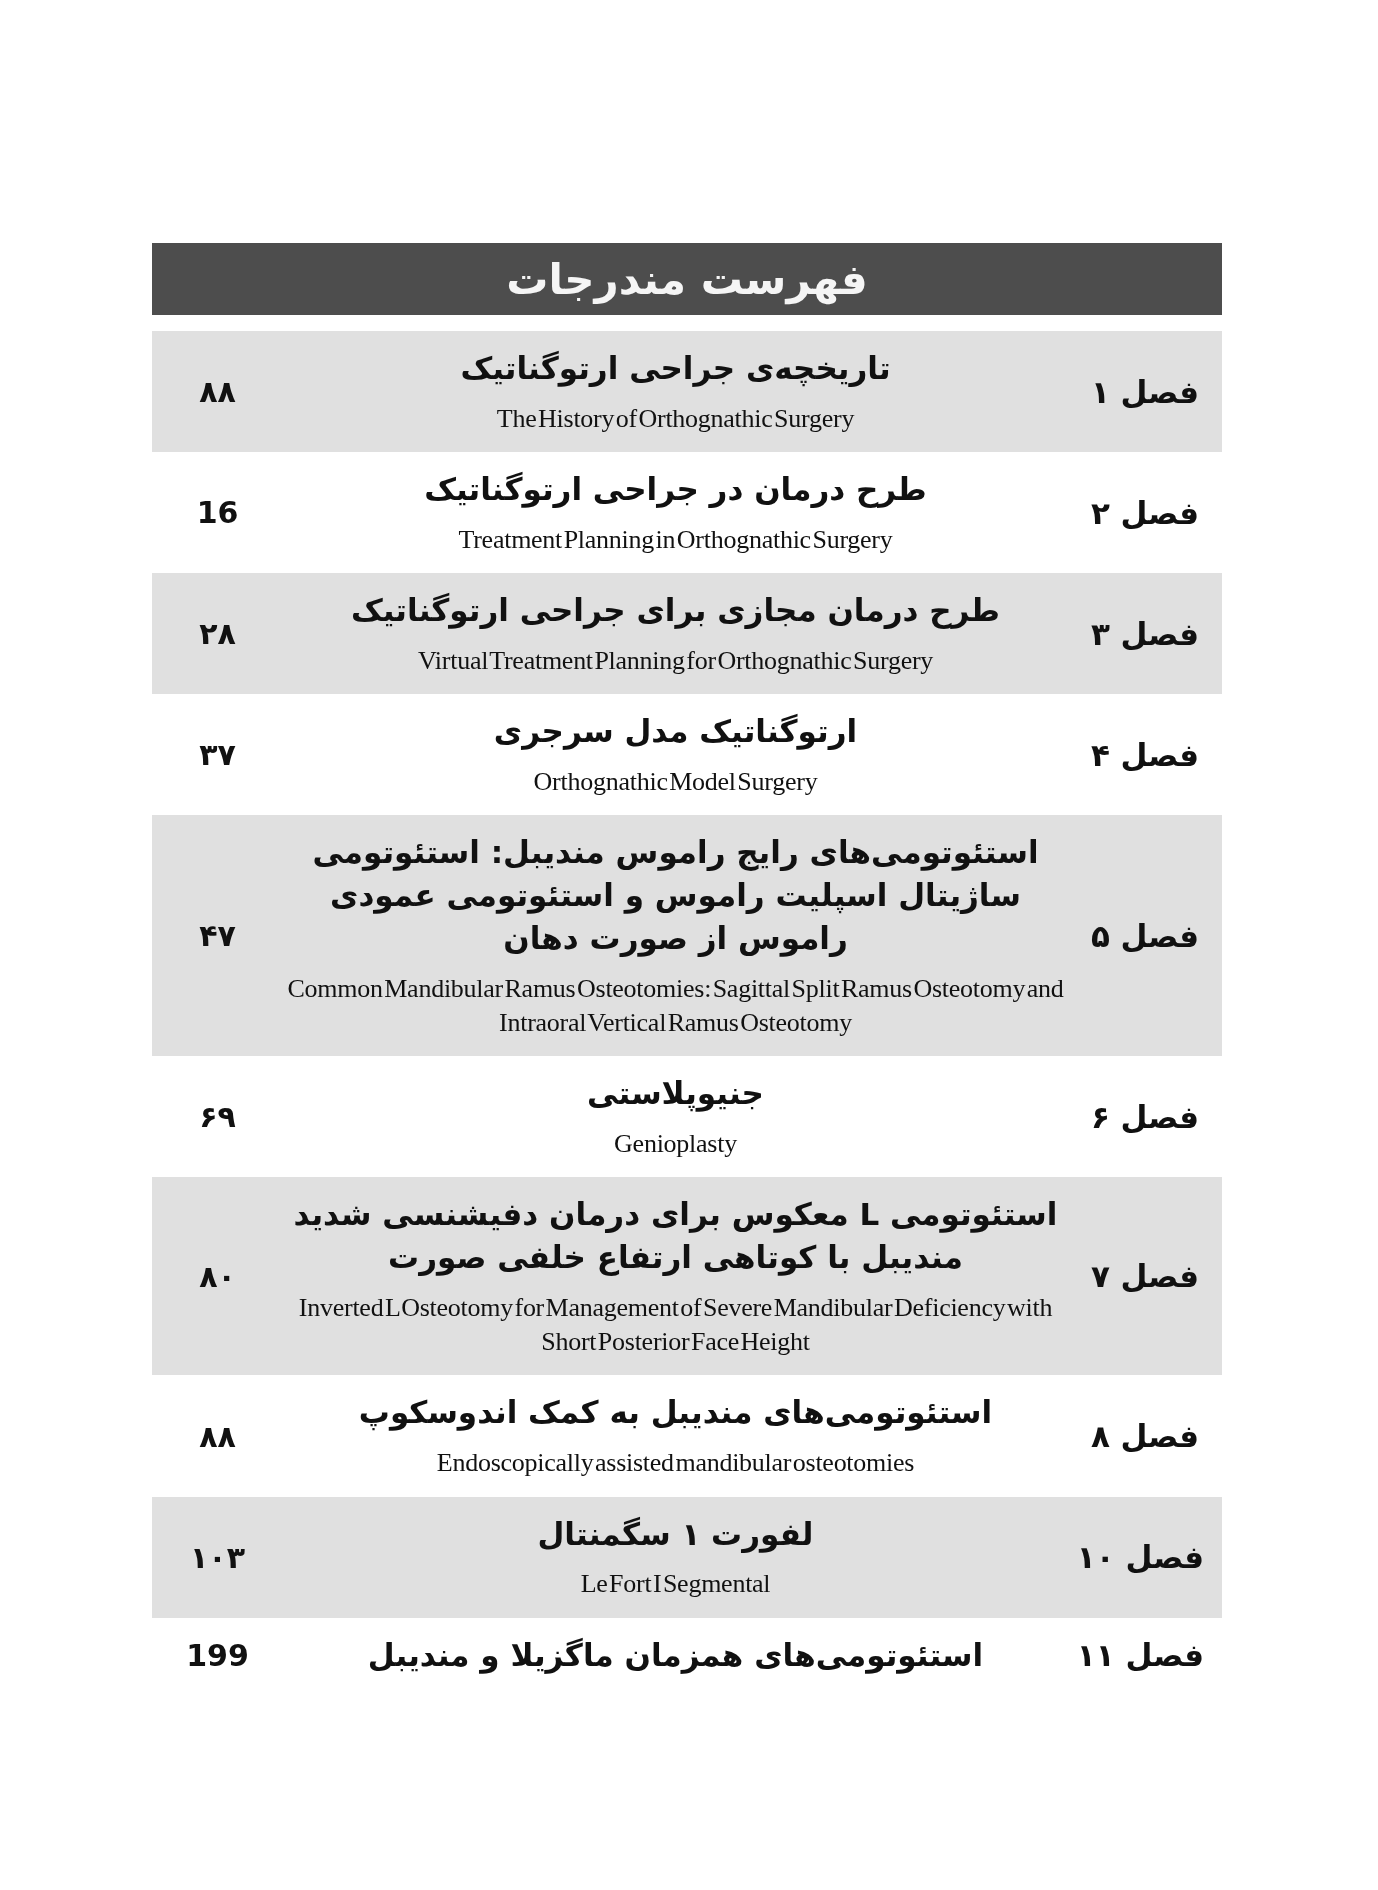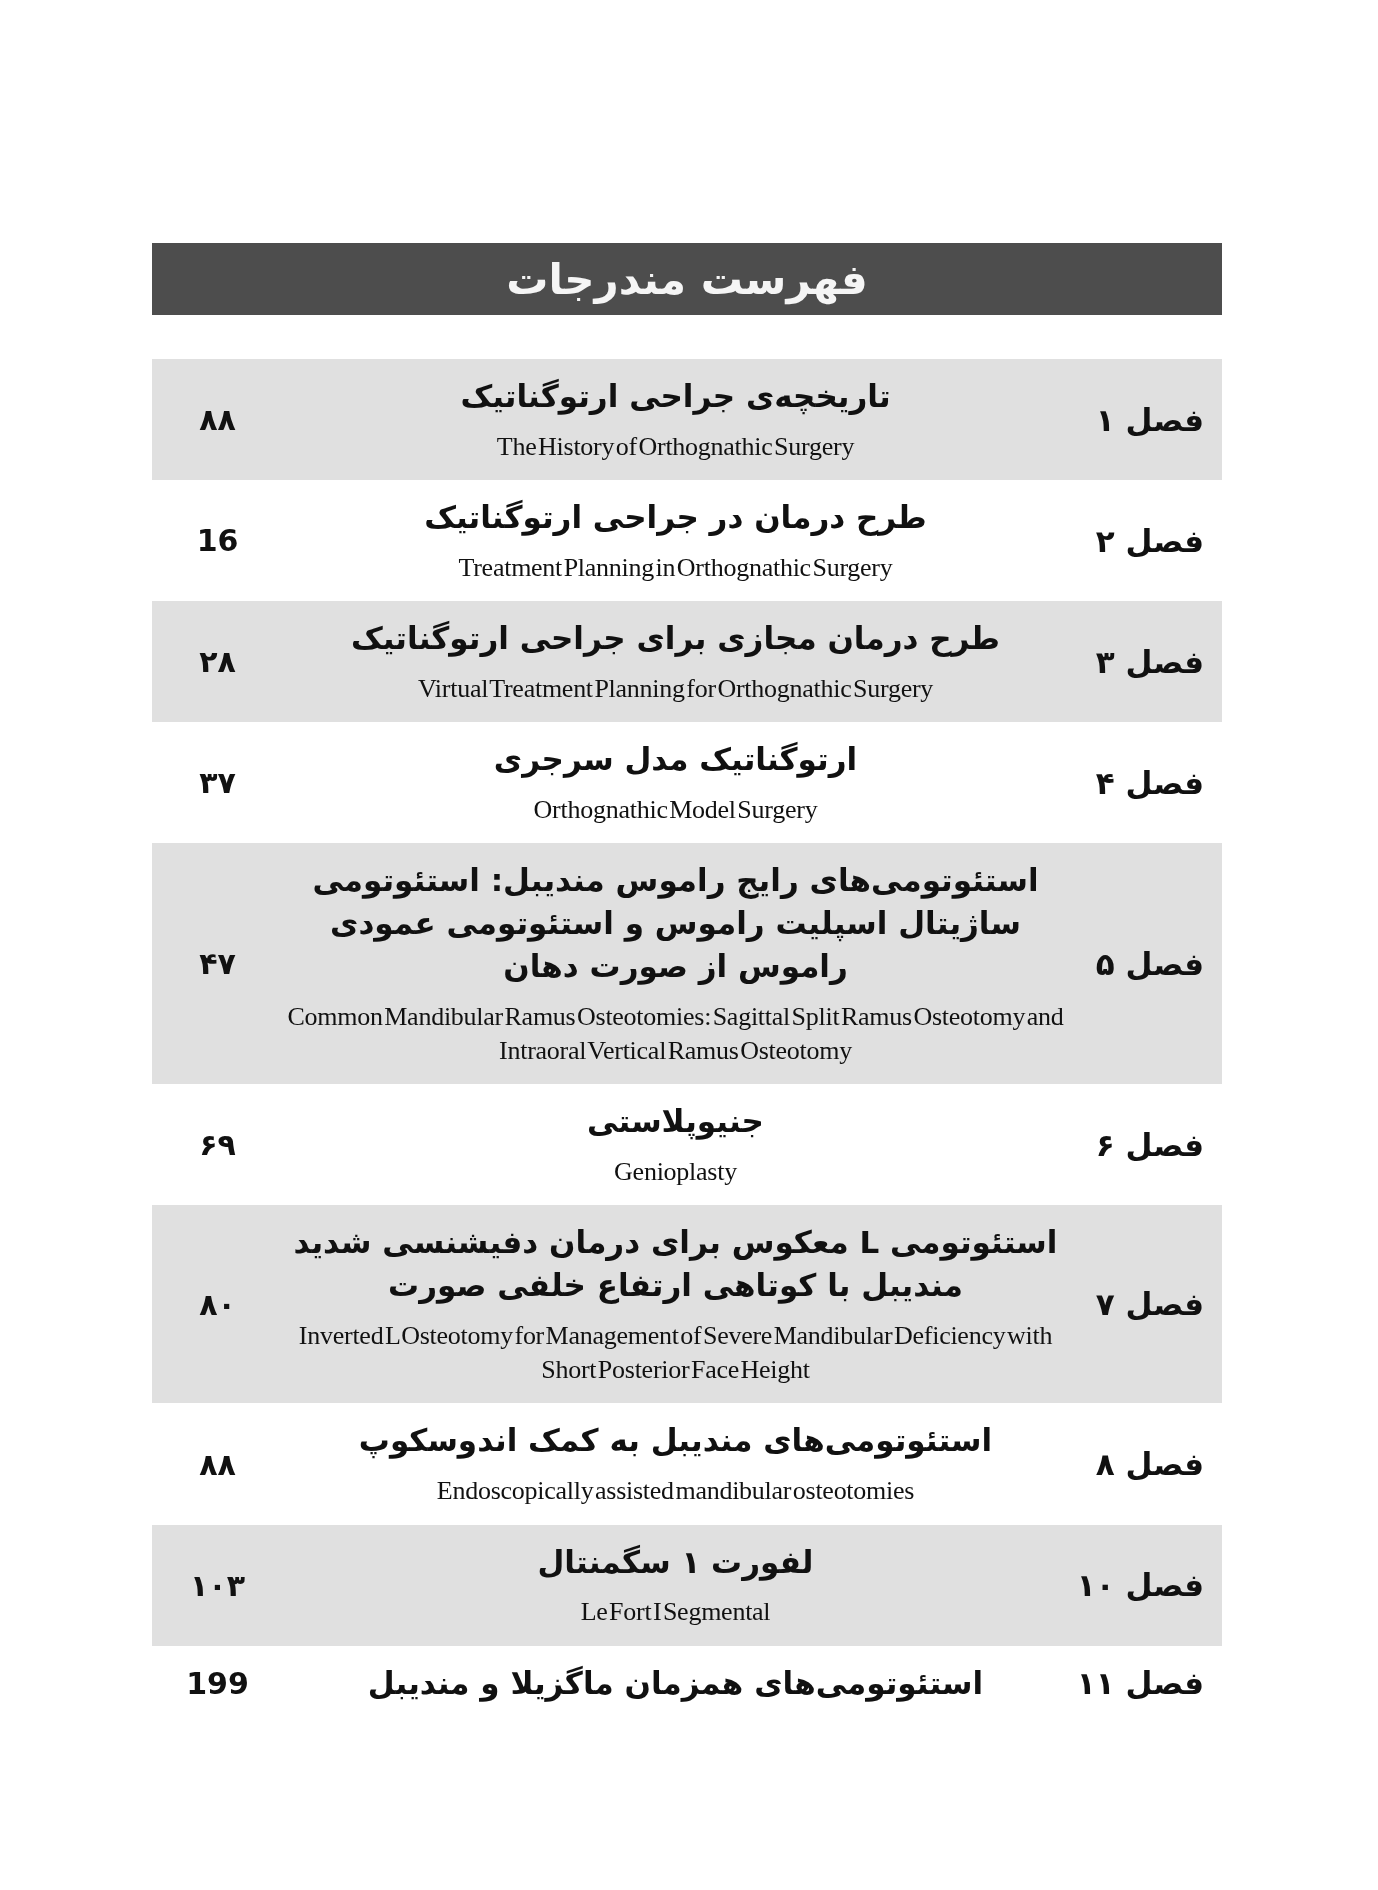--- a/index.html
+++ b/index.html
@@ -28,21 +28,21 @@
     line-height: 74px;
     background: var(--header-bg, #4d4d4d);
     color: #f5f5f5;
     text-align: center;
     font-size: 42px;
     font-weight: bold;
     direction: rtl;
     font-family: "DejaVu Sans", "Liberation Serif", sans-serif;
   }
   .toc-list {
-    margin-top: 44px;
+    margin-top: 16px;
   }
   .toc-row {
     display: flex;
     align-items: center;
     padding: 16px 18px;
     background: #ffffff;
   }
   .toc-row:nth-child(odd) {
     background: var(--row-alt-bg, #e0e0e0);
   }
@@ -72,21 +72,21 @@
     font-size: 26px;
     line-height: 1.32;
     margin-top: 12px;
     word-spacing: -0.18em;
     letter-spacing: -0.01em;
     font-family: "Liberation Serif", serif;
   }
   .chapter-label {
     width: 118px;
     flex: 0 0 118px;
-    text-align: right;
+    text-align: center;
     direction: rtl;
     font-size: 31px;
     font-weight: bold;
     white-space: nowrap;
     font-family: "DejaVu Sans", "Liberation Serif", sans-serif;
   }
 </style>
 </head>
 <body style="color: rgb(17, 17, 17);">
 

